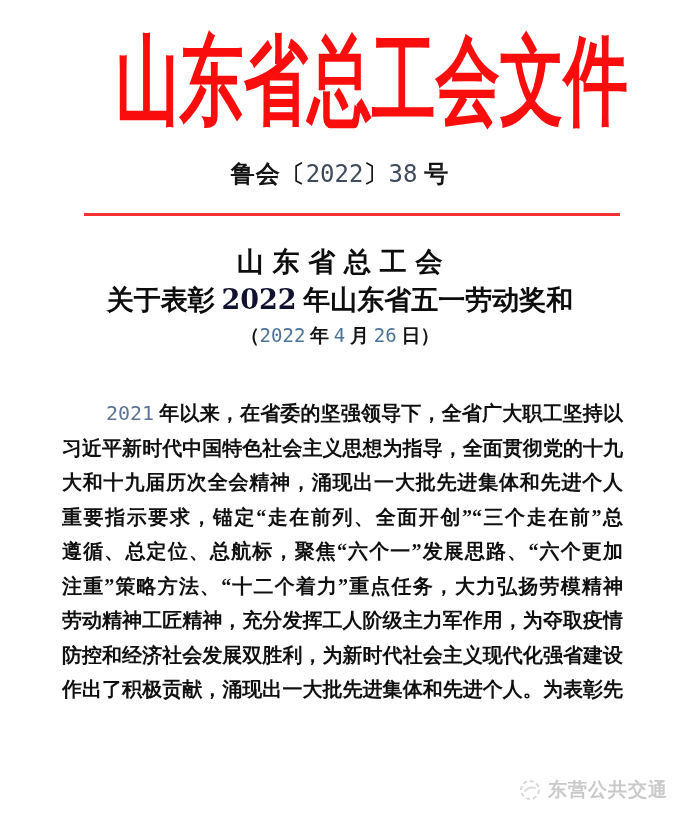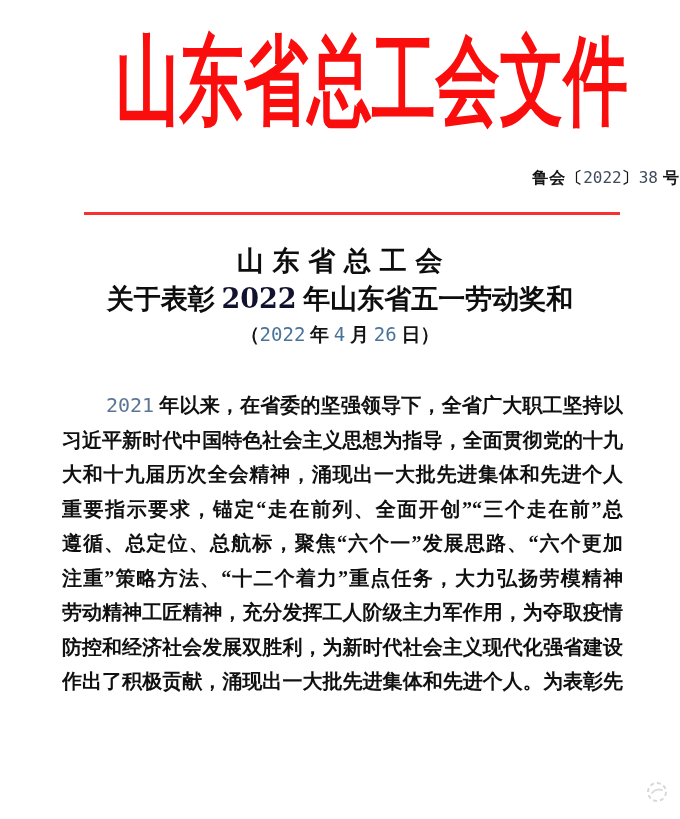--- a/index.html
+++ b/index.html
@@ -25,23 +25,23 @@
     white-space: nowrap;
     font-size: 97px;
     font-weight: 700;
     color: #f90d0d;
     transform: scaleX(0.66);
     transform-origin: 50% 50%;
   }
 
   
   .doc-number {
-    margin-top: 34px;
-    text-align: right;
-    font-size: 16px;
+    margin-top: 24px;
+    text-align: center;
+    font-size: 24px;
     font-weight: 700;
     letter-spacing: 1px;
     color: #151515;
   }
   .doc-number .serif-num {
     font-family: "DejaVu Sans Mono", "Liberation Mono", monospace;
     font-weight: 400;
     color: #3f4b5e;
     letter-spacing: 0;
   }
@@ -87,21 +87,21 @@
 
   
   .body-text {
     margin: 45px 57px 0 62px;
     width: 561px;
     font-size: 20px;
     font-weight: 600;
     color: #101010;
   }
   .body-line {
-    line-height: 27px;
+    line-height: 41px;
     height: 34.5px;
     text-align: justify;
     text-align-last: justify;
     white-space: normal;
     overflow: hidden;
   }
   .body-line.first { text-indent: 44px; }
   .body-text .blue-num {
     font-family: "DejaVu Sans Mono", "Liberation Mono", monospace;
     font-weight: 400;
@@ -161,15 +161,16 @@
     <div class="body-line">作出了积极贡献，涌现出一大批先进集体和先进个人。为表彰先</div>
   </div>
 
   <div class="watermark">
     <span>
       <svg width="22" height="22" viewBox="0 0 22 22">
         <circle cx="11" cy="11" r="9" fill="none" stroke="#d2d2d2" stroke-width="2" stroke-dasharray="4 3"></circle>
         <path d="M6 12 Q 10 7 16 9" fill="none" stroke="#d8d8d8" stroke-width="2" stroke-linecap="round"></path>
       </svg>
     </span>
+    <span>东营公共交通</span>
   </div>
 
 </div>
 
 </body></html>

